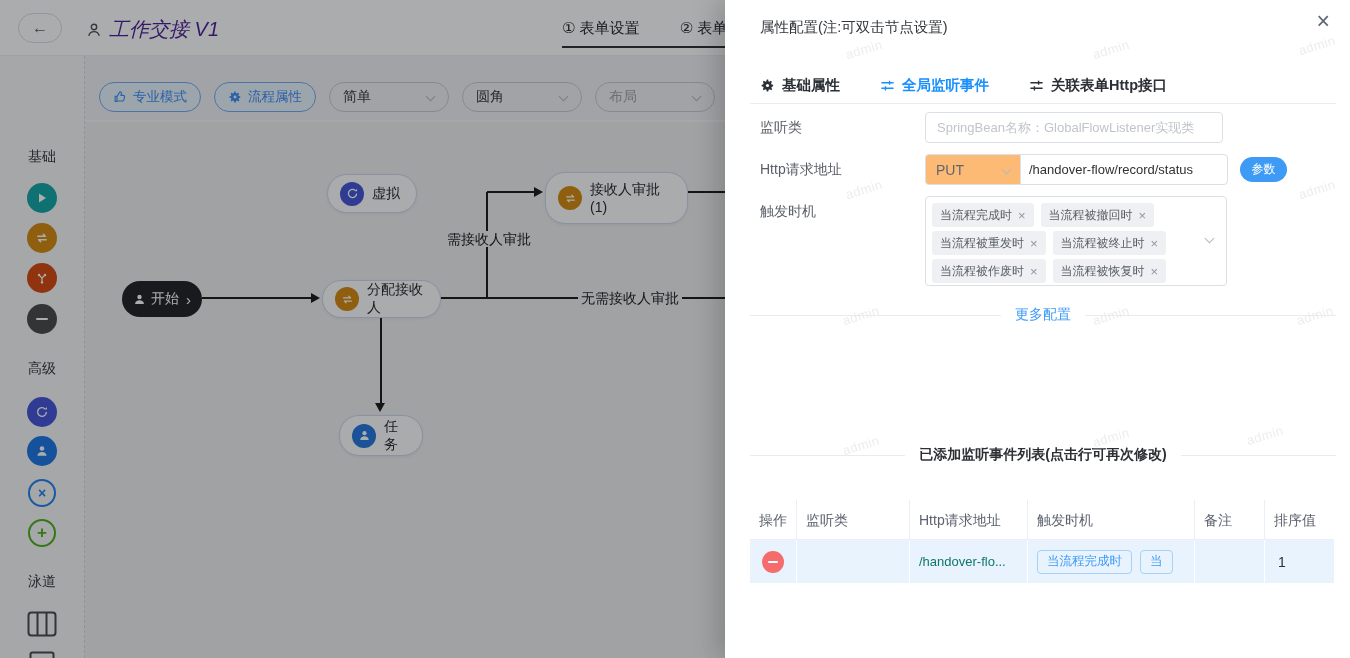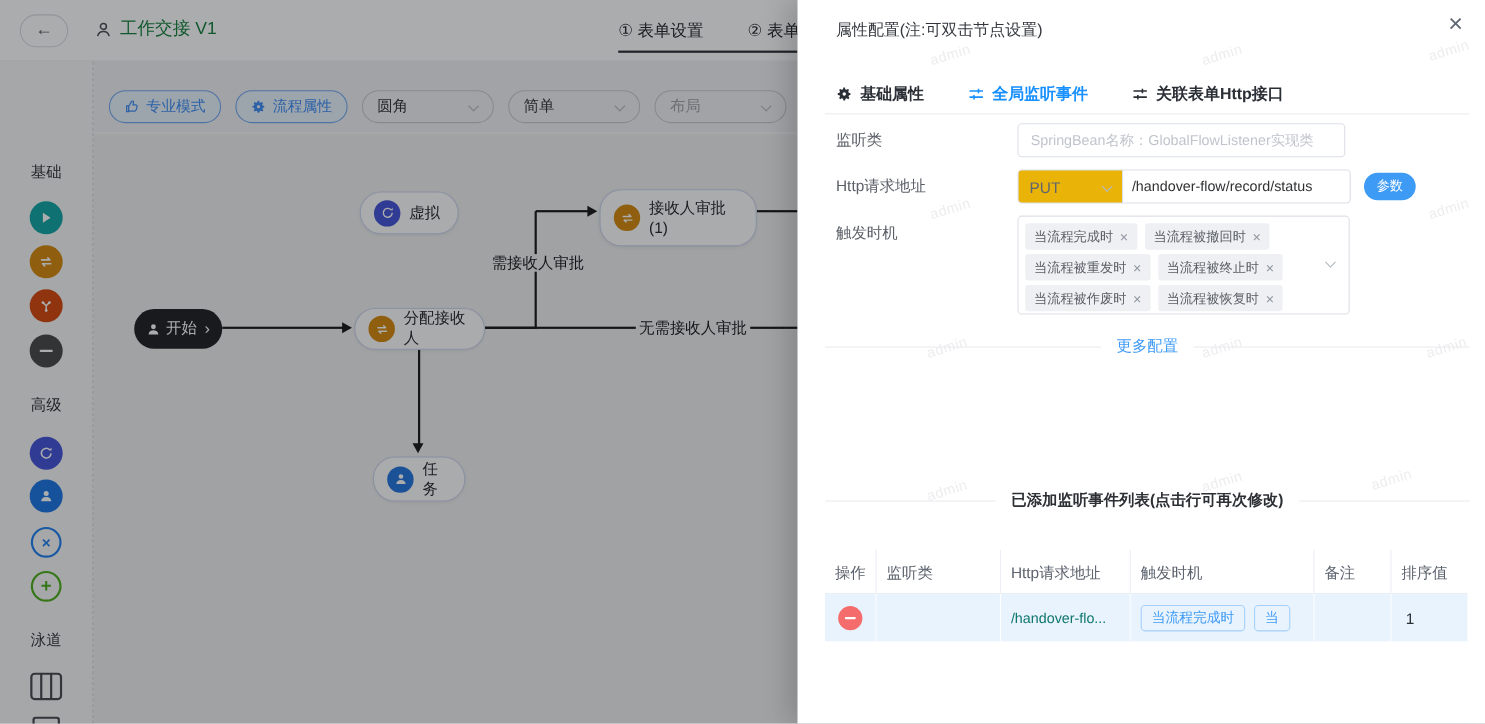--- a/index.html
+++ b/index.html
@@ -10,21 +10,21 @@
   
   .wm { position:absolute; font-size:13px; letter-spacing:.5px; transform:rotate(-17deg); pointer-events:none; }
   .wm-l { color:rgba(255,255,255,.55); }
   .wm-m { color:#ededef; }
 
   
   .app { position:absolute; inset:0; }
   .topbar { position:absolute; left:0; top:0; width:100%; height:56px; background:#fff; border-bottom:1px solid #ededed; }
   .back-btn { position:absolute; left:18px; top:13px; width:44px; height:30px; border:1px solid #d9dce1; border-radius:16px; background:#fff; display:flex; align-items:center; justify-content:center; font-size:16px; color:#595a5e; cursor:pointer; }
   .title-wrap { position:absolute; left:86px; top:16px; display:flex; align-items:center; gap:7px; }
-  .title-wrap .ttl { font-size:16px; font-weight:500; color:#15803d; }
+  .title-wrap .ttl { font-size:20px; font-weight:500; color:#4c1d95;font-style:italic; }
   .steps { position:absolute; left:562px; top:19px; display:flex; gap:40px; }
   .step { font-size:15px; font-weight:500; color:#23262b; }
   .steps-underline { position:absolute; left:562px; top:46px; width:163px; height:2px; background:#2a2d33; }
 
   .main-bg { position:absolute; left:85px; top:56px; right:0; bottom:0; background:#f1f2f4; }
   .canvas { position:absolute; left:85px; top:120px; right:0; bottom:0; background:#eef0f1; border-top:2px solid #f8f9fa; }
 
   
   .sidebar { position:absolute; left:0; top:56px; width:85px; bottom:0; background:#f6f7f8; border-right:1px dashed #d6d8db; }
   .side-label { position:absolute; left:28px; font-size:14px; color:#2f3237; }
@@ -57,21 +57,21 @@
   .modal { position:absolute; left:725px; top:0; width:625px; height:658px; background:#fff; z-index:10; box-shadow:-8px 0 24px rgba(0,0,0,.18); }
   .m-title { position:absolute; left:35px; top:18px; font-size:14.5px; color:#33373d; }
   .m-close { position:absolute; right:20px; top:10px; font-size:23px; color:#5f6672; cursor:pointer; line-height:1; }
   .m-tabs { position:absolute; left:35px; top:76px; display:flex; gap:40px; }
   .m-tab { display:flex; align-items:center; gap:7px; font-size:14.5px; font-weight:600; color:#2b2f36; cursor:pointer; }
   .m-tab.active { color:#1890ff; }
   .m-div { position:absolute; left:25px; right:14px; top:103px; height:1px; background:#ecedf0; }
   .m-label { position:absolute; left:35px; width:150px; font-size:14px; color:#5a5e66; line-height:31px; }
   .inp { position:absolute; border:1px solid #dcdfe6; border-radius:4px; font-size:13px; color:#303133; padding:0 11px; height:31px; font-family:inherit; outline:none; background:#fff; }
   .inp::placeholder { color:#c0c4cc; }
-  .method-sel { position:absolute; left:200px; top:154px; width:96px; height:31px; background:#eab308; border:1px solid #dcdfe6; border-radius:4px 0 0 4px; display:flex; align-items:center; padding:0 10px; font-size:14px; color:#5f6672; cursor:pointer;text-align:center; }
+  .method-sel { position:absolute; left:200px; top:154px; width:96px; height:31px; background:#fdba74; border:1px solid #dcdfe6; border-radius:4px 0 0 4px; display:flex; align-items:center; padding:0 10px; font-size:14px; color:#5f6672; cursor:pointer;text-align:center; }
   .method-sel .chev { position:absolute; right:10px; top:14px; }
   .params-btn { position:absolute; left:515px; top:157px; width:47px; height:25px; border-radius:13px; background:#3d9af5; color:#fff; font-size:12px; display:flex; align-items:center; justify-content:center; cursor:pointer; }
   .trigger-box { position:absolute; left:200px; top:196px; width:302px; height:90px; border:1px solid #dcdfe6; border-radius:4px; padding:4px 24px 0 6px; cursor:pointer; }
   .tag-row { height:28px; display:flex; gap:7px; align-items:center; }
   .tag { height:24px; background:#eef0f3; border-radius:3px; color:#5a5e66; font-size:12px; display:inline-flex; align-items:center; padding:0 8px; white-space:nowrap; }
   .tag .x { margin-left:6px; color:#9096a0; font-size:13px; cursor:pointer; }
   .trigger-chev { position:absolute; right:13px; top:41px; }
   .h-divider { position:absolute; left:25px; right:14px; display:flex; align-items:center; }
   .h-divider .line { flex:1; height:1px; background:#eaebee; }
   .h-divider .txt { margin:0 14px; font-size:14px; white-space:nowrap; }
@@ -203,25 +203,25 @@
         <span>专业模式</span>
       </div>
       <div class="pill-btn">
         <svg width="14" height="14" viewBox="0 0 16 16">
             <path fill="#3d8df5" d="M14 8.8V7.2l-1.7-.4a4.7 4.7 0 0 0-.5-1.2l.9-1.5-1.1-1.1-1.5.9c-.4-.2-.8-.4-1.2-.5L8.8 1.7H7.2l-.4 1.7c-.4.1-.8.3-1.2.5l-1.5-.9L3 4.1l.9 1.5c-.2.4-.4.8-.5 1.2L1.7 7.2v1.6l1.7.4c.1.4.3.8.5 1.2L3 11.9 4.1 13l1.5-.9c.4.2.8.4 1.2.5l.4 1.7h1.6l.4-1.7c.4-.1.8-.3 1.2-.5l1.5.9 1.1-1.1-.9-1.5c.2-.4.4-.8.5-1.2z"></path>
             <circle cx="8" cy="8" r="1.7" fill="#e9f3fe"></circle>
           </svg>
         <span>流程属性</span>
       </div>
       <div class="pill-sel">
+          <span>简单</span>
+          <span class="chev"></span>
+        </div>
+      <div class="pill-sel">
           <span>圆角</span>
-          <span class="chev"></span>
-        </div>
-      <div class="pill-sel">
-          <span>简单</span>
           <span class="chev"></span>
         </div>
       <div class="pill-sel ph">
           <span>布局</span>
           <span class="chev"></span>
         </div>
     </div>
 
     <div class="edge-h" style="left:202px;top:297px;width:110px"></div>
     <div class="arr-r" style="left:311px;top:293px"></div>

